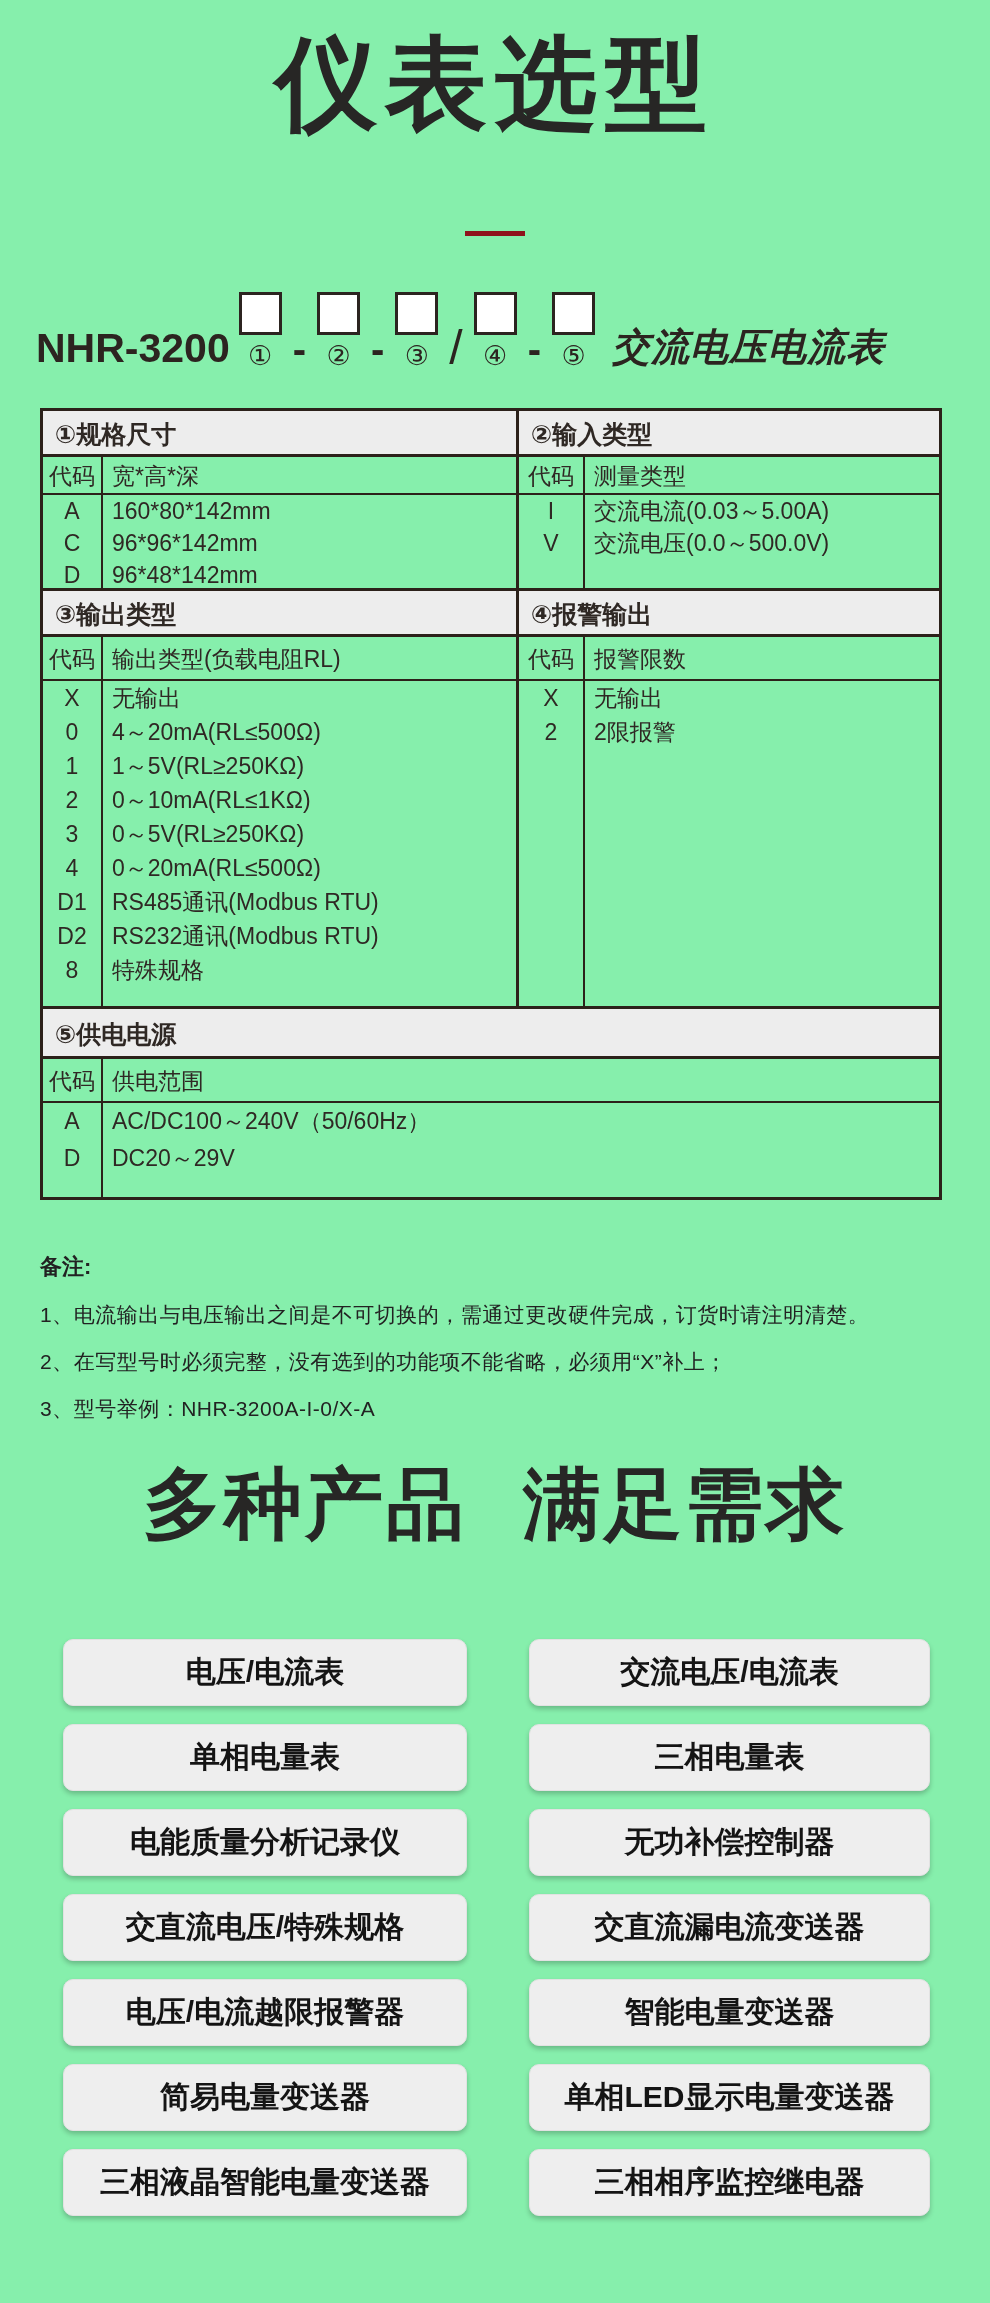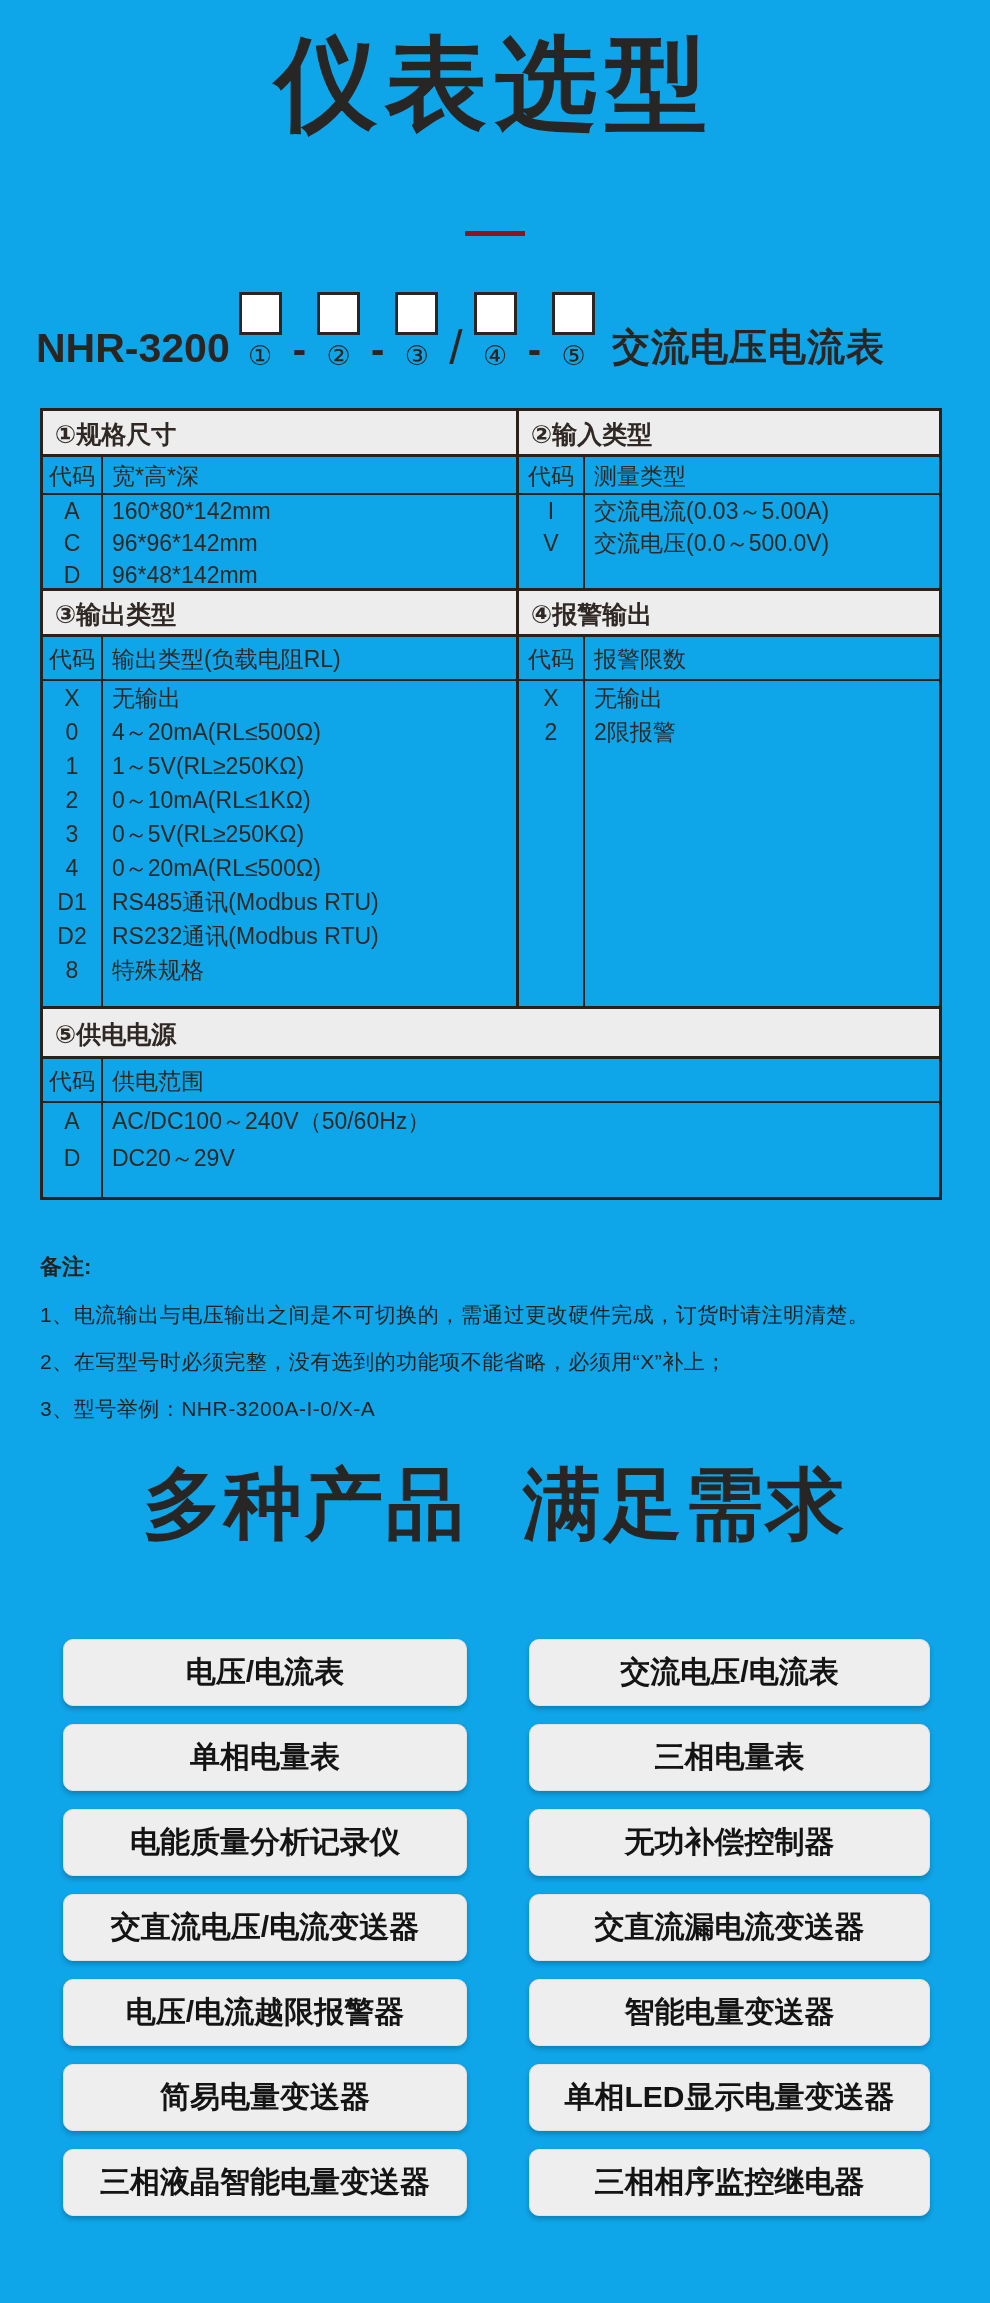--- a/index.html
+++ b/index.html
@@ -1,34 +1,34 @@
 <!DOCTYPE html>
 <html><head>
 <meta charset="utf-8">
 <style>
   html,body{margin:0;padding:0;background:#ffffff;}
   #page{
-    position:relative;width:990px;height:2303px;background:#0ea5e9;overflow:hidden;
+    position:relative;width:990px;height:2303px;background:#86efac;overflow:hidden;
     font-family:"Liberation Sans","DejaVu Sans",sans-serif;color:#2c2420;
   }
   
   .page-title{
     position:absolute;top:26px;left:0;width:100%;text-align:center;
     font-size:102px;font-weight:900;letter-spacing:8px;color:#272625;line-height:1.15;
   }
   .accent-dash{position:absolute;top:231px;left:465px;width:60px;height:5px;}
   
   .model-line{position:absolute;left:36px;top:292px;display:flex;align-items:flex-end;}
   .m-prefix{font-size:41px;font-weight:700;line-height:44px;white-space:nowrap;}
   .box-unit{display:flex;flex-direction:column;align-items:center;margin:0 9px;}
   .m-box{width:37px;height:37px;border:3px solid #2c2420;background:#fff;}
   .m-circ{margin-top:7px;font-size:27px;line-height:28px;font-weight:400;color:#2c2420;}
   .m-sep{font-size:40px;font-weight:700;line-height:42px;margin:0 2px;}
   .m-sep.slash{font-size:48px;font-weight:500;line-height:44px;}
-  .m-suffix{font-size:38px;font-weight:700;line-height:46px;margin-left:8px;letter-spacing:1px;white-space:nowrap;}
+  .m-suffix{font-size:38px;font-weight:700;line-height:46px;margin-left:8px;letter-spacing:1px;white-space:nowrap;font-style:italic;}
   
   .spec-table{
     position:absolute;left:40px;top:408px;width:896px;
     border:3px solid #2c211a;font-size:23px;font-weight:500;color:#2f2824;
   }
   .band{display:flex;box-sizing:border-box;}
   .bb3{border-bottom:3px solid #2c211a;}
   .bb2{border-bottom:2px solid #2c211a;}
   .gray{background:#ededed;}
   .half-l{width:476px;border-right:3px solid #2c211a;box-sizing:border-box;display:flex;flex-shrink:0;}
@@ -232,21 +232,21 @@
     <span>多种产品</span>
     <span>满足需求</span>
   </div>
 
   <div class="product-btn col-left" style="top:1639px">电压/电流表</div>
   <div class="product-btn col-right" style="top:1639px">交流电压/电流表</div>
   <div class="product-btn col-left" style="top:1724px">单相电量表</div>
   <div class="product-btn col-right" style="top:1724px">三相电量表</div>
   <div class="product-btn col-left" style="top:1809px">电能质量分析记录仪</div>
   <div class="product-btn col-right" style="top:1809px">无功补偿控制器</div>
-  <div class="product-btn col-left" style="top:1894px">交直流电压/电流变送器</div>
+  <div class="product-btn col-left" style="top:1894px">交直流电压/特殊规格</div>
   <div class="product-btn col-right" style="top:1894px">交直流漏电流变送器</div>
   <div class="product-btn col-left" style="top:1979px">电压/电流越限报警器</div>
   <div class="product-btn col-right" style="top:1979px">智能电量变送器</div>
   <div class="product-btn col-left" style="top:2064px">简易电量变送器</div>
   <div class="product-btn col-right" style="top:2064px">单相LED显示电量变送器</div>
   <div class="product-btn col-left" style="top:2149px">三相液晶智能电量变送器</div>
   <div class="product-btn col-right" style="top:2149px">三相相序监控继电器</div>
 
 </div>
 

